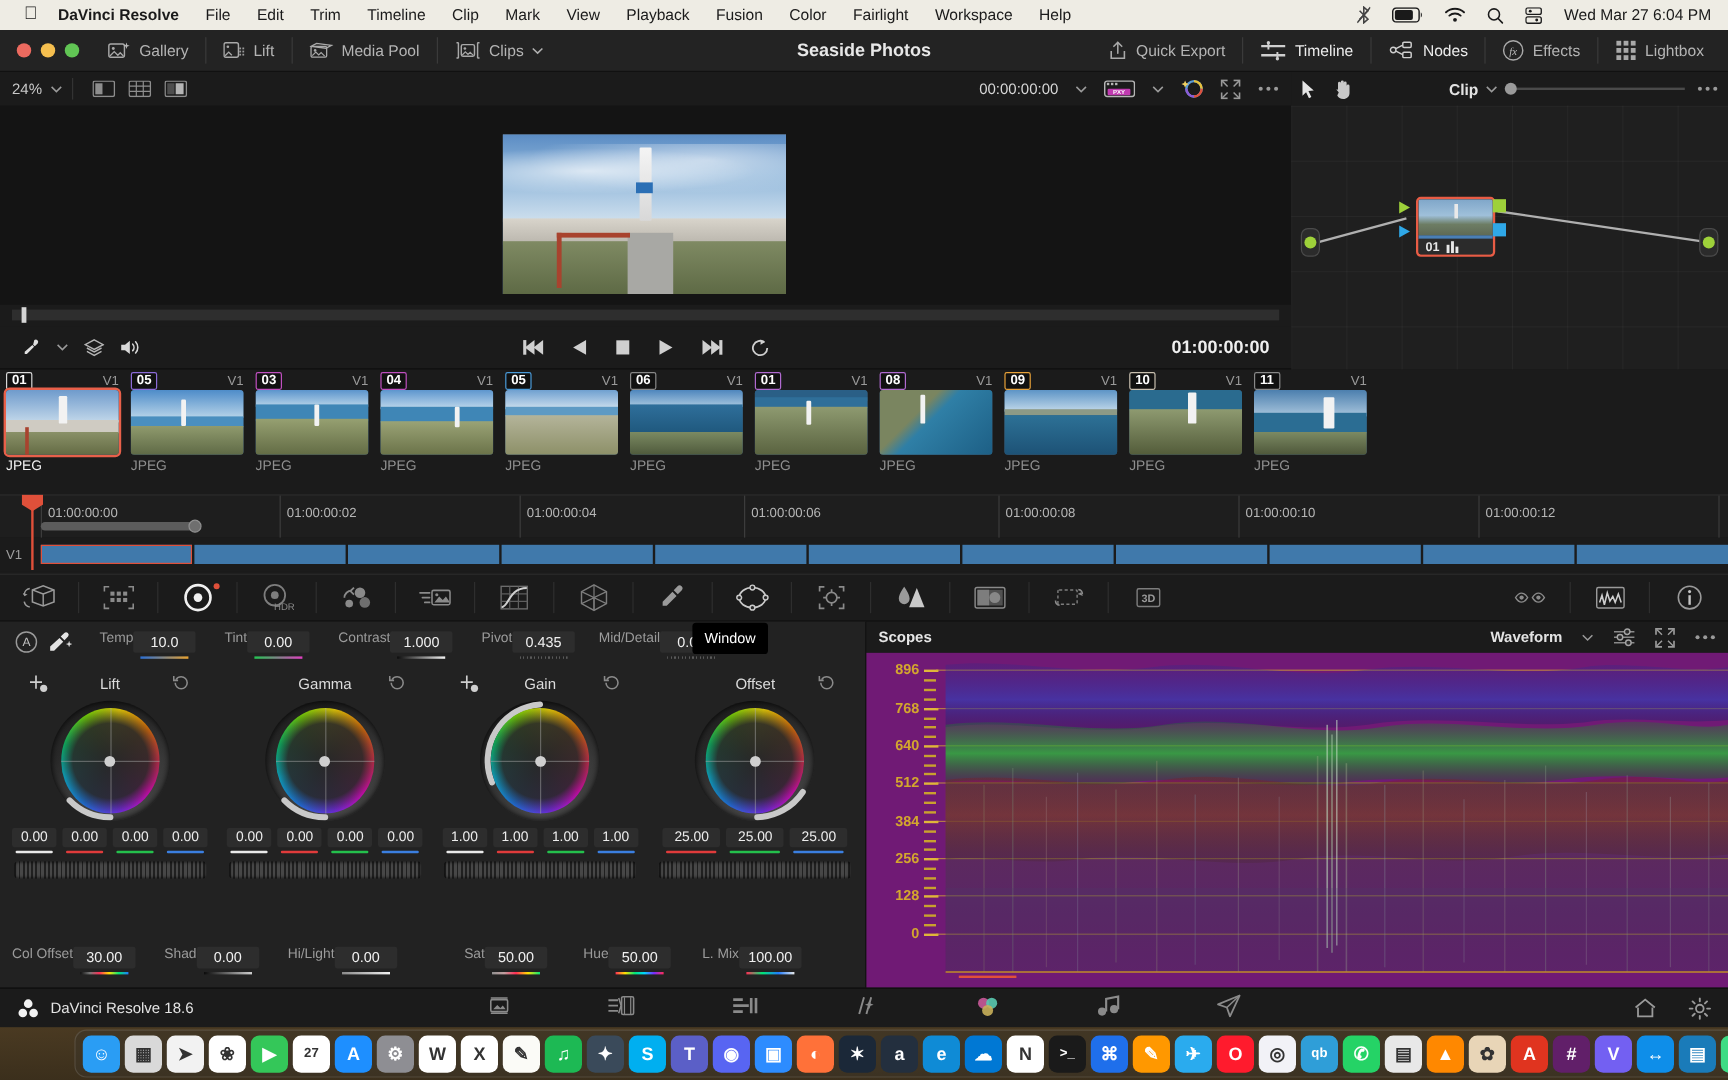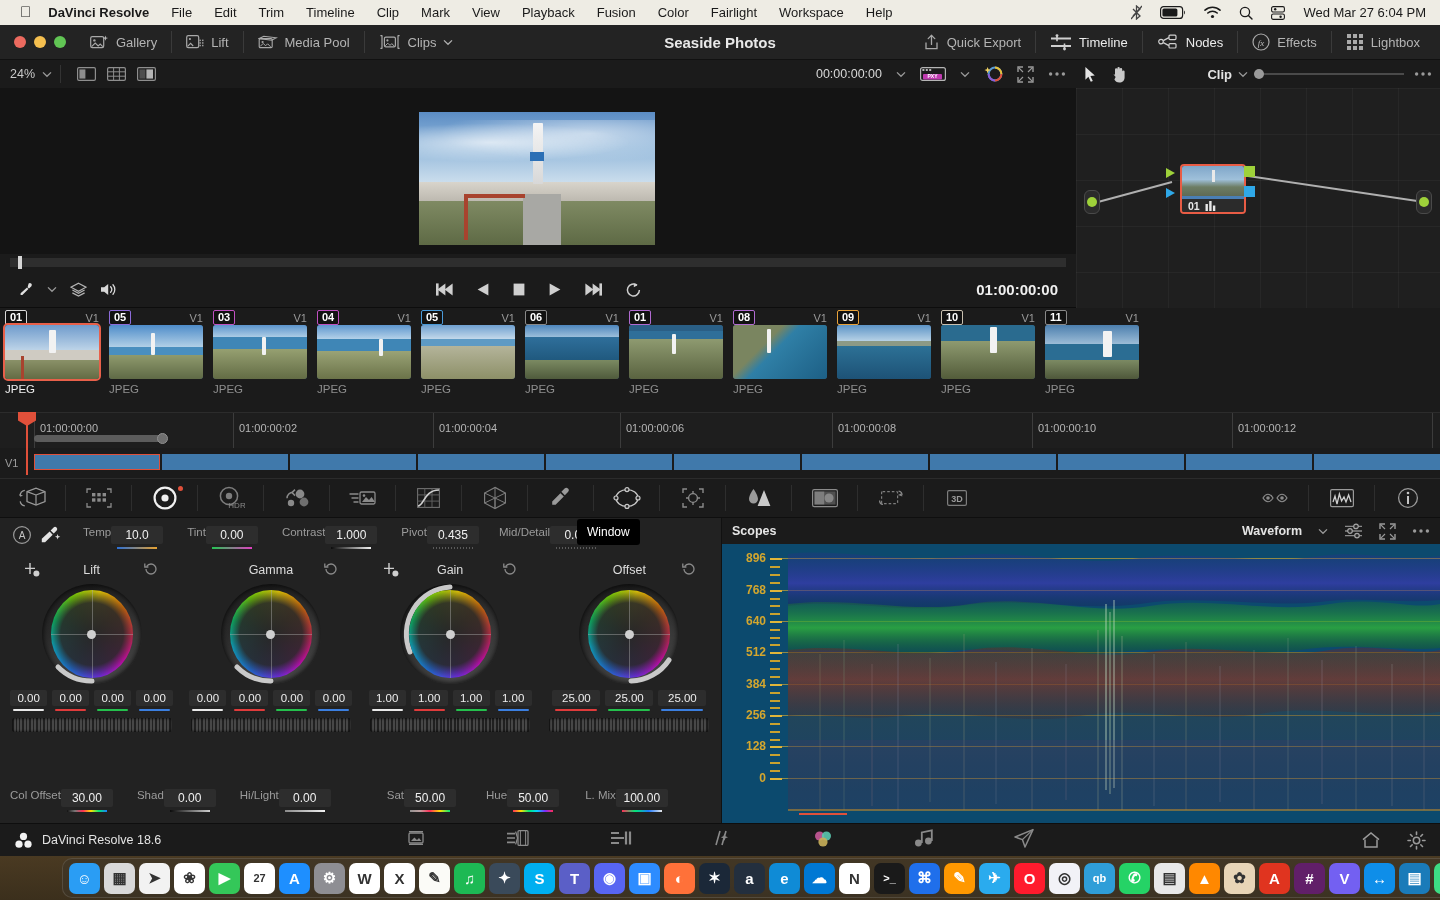--- a/index.html
+++ b/index.html
@@ -248,21 +248,21 @@
 
   
   .scopes {
     position:absolute; top:518px; left:722px; width:718px; height:305px;
     background:#111111;
   }
   .sc-head { height:26px; background:#1b1b1b; display:flex; align-items:center; padding:0 10px;}
   .sc-head .ttl { font-size:12.5px; font-weight:bold; color:#e6e6e6;}
   .sc-head .rgt { margin-left:auto; display:flex; align-items:center; gap:16px;}
   .sc-head .wf { font-size:12.5px; font-weight:bold; color:#e3e3e3;}
-  .sc-body { position:relative; height:305px; background:#0c4a6e; overflow:hidden;}
+  .sc-body { position:relative; height:305px; background:#701a75; overflow:hidden;}
   .sc-axis { position:absolute; left:0; top:0; width:48px; height:100%;}
   .sc-lab { position:absolute; right:4px; font-size:12px; color:#d3a62e; font-weight:bold; transform:translateY(-50%); }
   .sc-ticks { position:absolute; left:48px; top:0; width:10px; height:100%;}
   .sc-tick { position:absolute; left:0; width:10px; height:1.5px; background:#c9a12e;}
   .sc-tick.maj { width:12px; background:#e0b63a;}
   .sc-plot { position:absolute; left:58px; right:0; top:0; bottom:0; overflow:hidden;}
   .sc-grid { position:absolute; left:0; right:0; height:1px; background:rgba(215,170,50,.65);}
 
   
   .pagebar {

